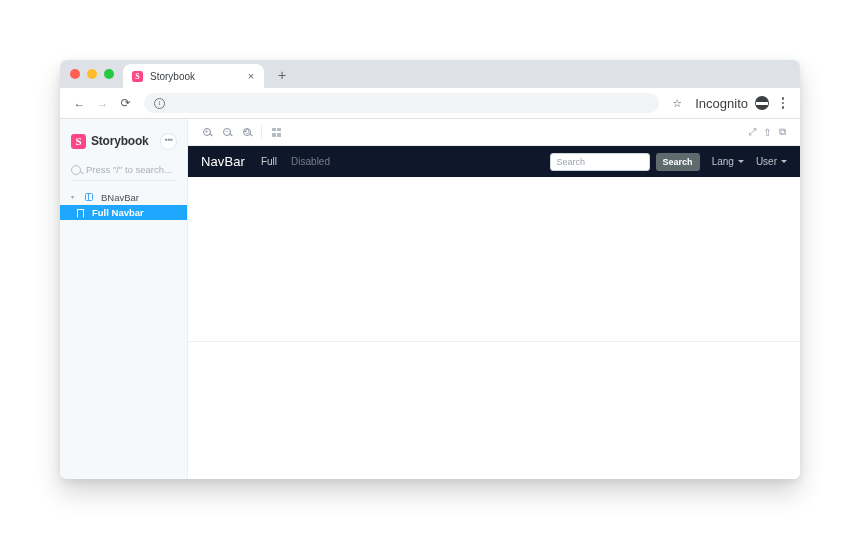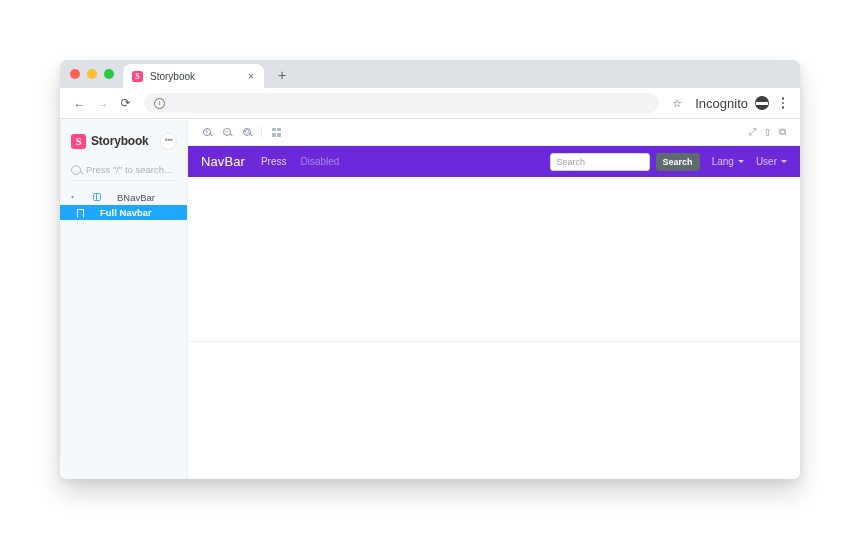--- a/index.html
+++ b/index.html
@@ -267,21 +267,21 @@
   }
 
   .tree-row {
     display: flex;
     align-items: center;
     height: 14px;
     font-size: 9.5px;
     margin: 0 -7px 1px -6px;
     padding: 0 6px;
     border-radius: 3px;
-    gap: 16px;
+    gap: 8px;
   }
   .tree-caret {
     width: 6px;
     color: #9aa0ad;
     font-size: 6px;
     flex: none;
     line-height: 1;
   }
   .comp-icon {
     width: 8px; height: 8px;
@@ -417,21 +417,21 @@
   }
   .nothing-found {
     font-size: 9.5px;
     font-weight: bold;
     color: #2e3438;
   }
 
   
   .bv-navbar {
     height: 31px;
-    background: #6d28d9;
+    background: #0f172a;
     display: flex;
     align-items: center;
     padding: 0 13px;
     box-sizing: border-box;
   }
   .bv-brand {
     color: #ffffff;
     font-size: 13px;
     letter-spacing: 0.1px;
     margin-right: 16px;
@@ -588,21 +588,21 @@
         <span class="tb-btn" style="font-size:10px;">⇧</span>
         <span class="tb-btn" style="font-size:10px;">⧉</span>
       </div>
 
       <div class="sb-preview">
 
         <div class="preview-frame">
 
           <div class="bv-navbar">
             <span class="bv-brand">NavBar</span>
-            <span class="bv-link">Press</span>
+            <span class="bv-link">Full</span>
             <span class="bv-link disabled">Disabled</span>
             <span class="bv-spacer"></span>
             <span class="bv-search-input">
               <span class="bv-search-ph">Search</span>
             </span>
             <span class="bv-search-btn">Search</span>
             <span class="bv-dropdown">
               <span>Lang</span>
               <span class="caret-down"></span>
             </span>

